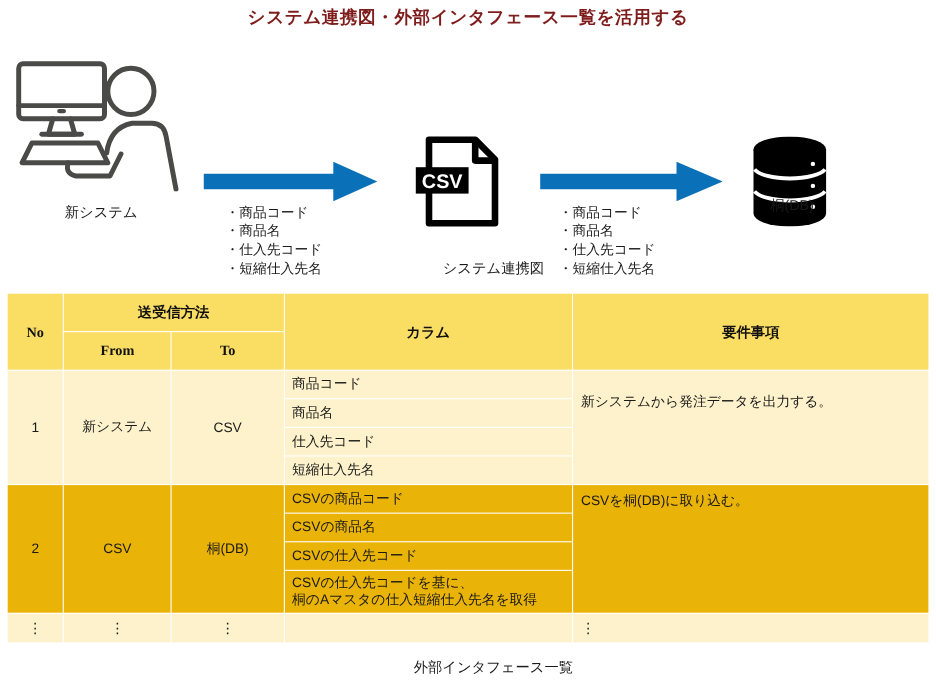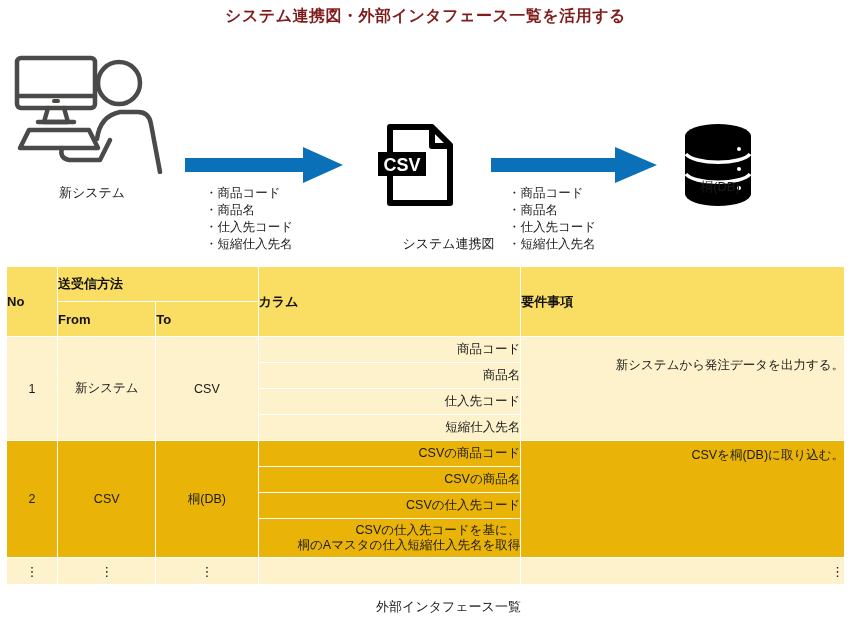--- a/index.html
+++ b/index.html
@@ -118,29 +118,30 @@
     font-size: 12.5px;
   }
   .iface-table td, .iface-table th {
     padding: 0;
     vertical-align: middle;
     font-weight: normal;
     color: #1a1a1a;
   }
   th.hcell {
     background: #fadd63;
-    text-align: left;
+    text-align: center;
     font-weight: bold;
     font-size: 13px;
     color: #111;
+    font-family: Liberation Serif, serif;
   }
   td.cell-light { background: #fdf2cc; }
   td.cell-mid   { background: #eab308; }
   td.center     { text-align: center; }
-  td.pad-left   { padding-left: 7px; text-align: right; }
+  td.pad-left   { padding-left: 7px; text-align: left; }
 
   .col-no   { width: 50px; }
   .col-from { width: 97px; }
   .col-to   { width: 101px; }
   .col-cols { width: 261px; }
   .col-req  { width: 322px; }
 
   .row-col-line { height: 25px; }
   .vellip { font-size: 13px; letter-spacing: 0; }
   .multiline { line-height: 15px; padding-top: 2px; padding-bottom: 2px; }

